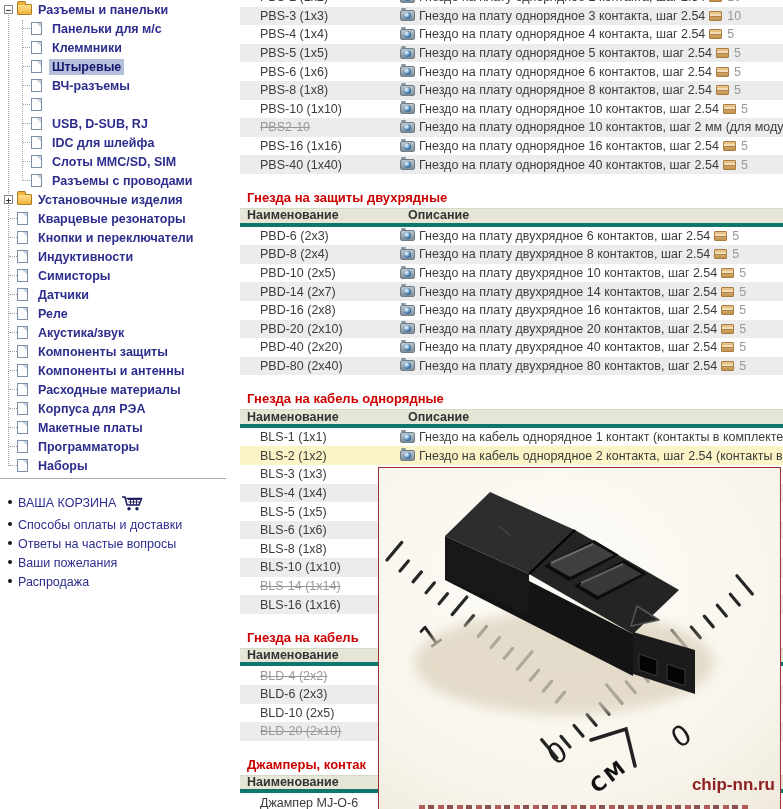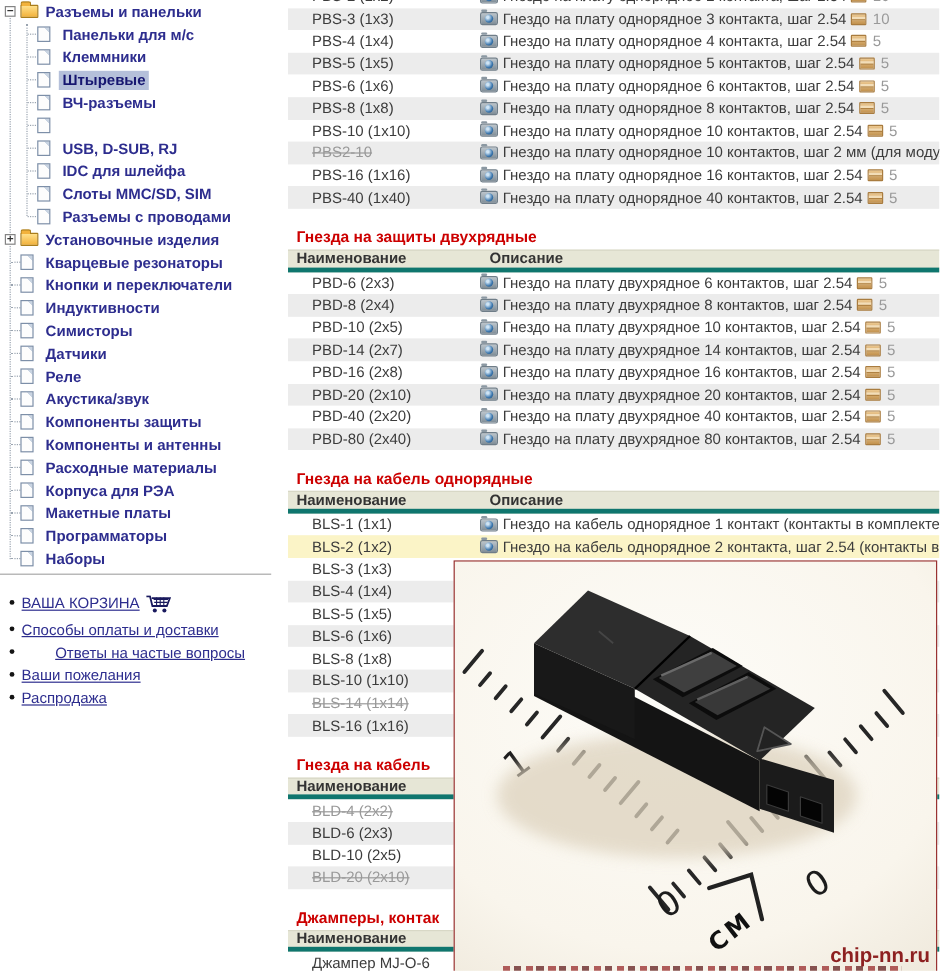--- a/index.html
+++ b/index.html
@@ -26,21 +26,21 @@
   .doc{position:absolute;top:3px;width:11px;height:13px;border:1px solid #7d8fa8;box-sizing:border-box;
     background:linear-gradient(225deg,#c9d4e2 0 3px,#fdfdfd 3px)}
   .lv0 .doc{left:17px}.lv1 .doc{left:31px}
   .lbl{position:absolute;top:2px;font-weight:bold;font-size:12.5px;color:var(--link-blue);
     white-space:nowrap;padding:1px 3px;cursor:pointer}
   .lv0 .lbl{left:35px}.lv1 .lbl{left:49px}
   .sel .lbl{background:var(--select-bg);color:#161670}
   .sdiv{position:absolute;left:0;top:478px;width:226px;border-top:1px solid #a8a8a8}
   .bull{position:absolute;left:8px;width:4px;height:4px;background:#151515;border-radius:50%}
   .slink{position:absolute;left:18px;height:16px;font-size:12.5px;color:var(--link-blue);
-    text-decoration:underline;white-space:nowrap;cursor:pointer;display:flex;align-items:center;gap:5px}
+    white-space:nowrap;cursor:pointer;display:flex;align-items:center;gap:5px}
   
   .main{position:absolute;left:240px;top:-12px;width:543px;height:840px;overflow:hidden}
   .sec-head{margin:16px 0 3px;height:15px;line-height:15px;font-weight:bold;font-size:13px;color:var(--heading-red);padding-left:7px}
   .hrow{display:flex;height:18.6px;line-height:16.6px;box-sizing:border-box;background:var(--header-bg);
     border-top:1px solid #d8d8c6;border-bottom:4px solid #0f766e;font-weight:bold;font-size:12.5px;color:#333;align-items:center}
   .hname{width:140px;padding-left:7px;flex:none}
   .hdesc{padding-left:21px}
   .row{display:flex;height:18.6px;font-size:12.5px;color:#3c3c3c;align-items:center;cursor:pointer}
   .row.alt{background:var(--row-alt)}
   .row.hl{background:var(--highlight-yellow)}
@@ -55,21 +55,21 @@
     background:radial-gradient(circle at 35% 35%,#cfe4f4 15%,#3b76ad 60%,#1d4d7a 100%)}
   .cam::after{content:"";position:absolute;left:0;top:-3px;width:5px;height:2px;background:#8b98a2;border-radius:1px}
   
   .box{flex:none;position:relative;width:13px;height:10px;border-radius:1px;
     background:linear-gradient(#ecc890,#c2924f);border:1px solid #a97c3f;box-sizing:border-box}
   .box::before{content:"";position:absolute;left:0;right:0;top:2px;height:2px;background:#f2ddb8;border-bottom:1px solid #b08243}
   
   .popup{position:absolute;left:378px;top:467px;width:401px;height:342px;border:1px solid var(--popup-border);
     background:#fbf8f1;z-index:9;overflow:hidden}
   .popup svg{display:block}
-  .watermark{position:absolute;right:5px;bottom:3px;font-weight:bold;font-size:17px;color:var(--watermark-red)}
+  .watermark{position:absolute;right:5px;bottom:15px;font-weight:bold;font-size:17px;color:var(--watermark-red)}
   .strip{position:absolute;left:40px;bottom:0;width:332px;height:5px;opacity:.8;
     background:repeating-linear-gradient(90deg,#9e3636 0 6px,rgba(0,0,0,0) 6px 9px,#6b2a2a 9px 15px,rgba(0,0,0,0) 15px 19px)}
 </style>
 </head>
 <body>
 
 <aside class="sidebar">
   <div class="spine" id="spine-root"></div>
   <div class="spine" id="spine-child"></div>
   <div id="tree">
@@ -180,21 +180,21 @@
       <div class="bull" style="top: 500px;"></div>
       <div class="slink" style="top: 495px;">ВАША КОРЗИНА<svg width="24" height="15" viewBox="0 0 24 15">
           <path d="M1 1 h3 l2 8 h12 l2.5 -6.5 h-15" fill="none" stroke="#1a1a5e" stroke-width="1.5"></path>
           <path d="M7 3.5 h12 M7.5 6 h11 M9.5 2 v7 M12.5 2 v7 M15.5 2 v7" stroke="#1a1a5e" stroke-width="0.9"></path>
           <circle cx="8" cy="12.8" r="1.7" fill="#1a1a5e"></circle>
           <circle cx="16" cy="12.8" r="1.7" fill="#1a1a5e"></circle>
         </svg></div>
       <div class="bull" style="top: 522px;"></div>
       <div class="slink" style="top: 517px;">Способы оплаты и доставки</div>
       <div class="bull" style="top: 541px;"></div>
-      <div class="slink" style="top: 536px; margin-left: 28px;">Ответы на частые вопросы</div>
+      <div class="slink" style="top: 536px;">Ответы на частые вопросы</div>
       <div class="bull" style="top: 560px;"></div>
       <div class="slink" style="top: 555px;">Ваши пожелания</div>
       <div class="bull" style="top: 579px;"></div>
       <div class="slink" style="top: 574px; text-align: center;">Распродажа</div>
     </div>
 </aside>
 
 <main class="main" id="main">
     <div class="row">
       <div class="cell-name">PBS-2 (1x2)</div>

